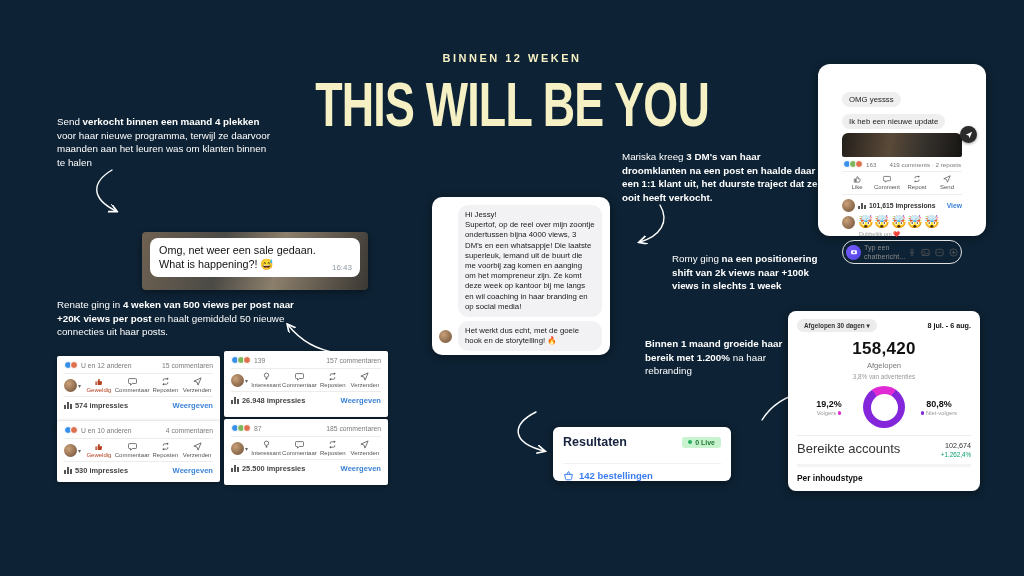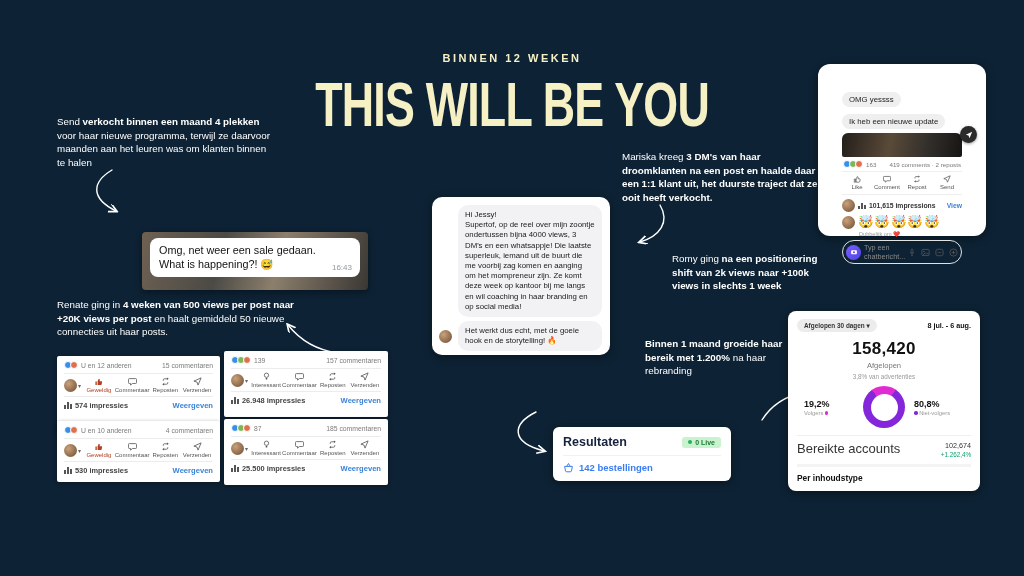--- a/index.html
+++ b/index.html
@@ -43,21 +43,21 @@
   .viewlink{font-size:7.6px;font-weight:bold;color:#3b82d8;cursor:pointer;}
   
   .dm{position:absolute;background:#fff;border-radius:10px;padding:8px 8px 8px 8px;box-sizing:border-box;
       box-shadow:0 2px 8px rgba(0,0,0,.4);}
   .dm-bubble{background:#f2f2f4;border-radius:10px;padding:5px 7px;font-size:7.8px;line-height:1.31;color:#1a1a1a;
              margin-left:18px;white-space:pre-line;margin-bottom:4px;}
   .dm-ava{position:absolute;left:7px;bottom:12px;width:13px;height:13px;}
   
   .res{position:absolute;background:#fff;border-radius:6px;padding:8px 10px 7px;box-sizing:border-box;
        box-shadow:0 2px 8px rgba(0,0,0,.4);}
-  .res-row1{display:flex;justify-content:space-between;align-items:center;padding-bottom:6px;border-bottom:1px solid #f1f1f1;}
+  .res-row1{display:flex;justify-content:space-between;align-items:center;padding-bottom:14px;border-bottom:1px solid #f1f1f1;}
   .res-title{font-size:12.5px;font-weight:800;color:#16233f;}
   .res-badge{display:flex;align-items:center;gap:3px;background:#c9f3cf;color:#1d7a36;font-size:7px;font-weight:bold;
              border-radius:3px;padding:2px 6px;}
   .res-dot{width:4px;height:4px;border-radius:50%;background:#27ae60;display:inline-block;}
   .res-row2{display:flex;gap:5px;margin-top:6px;color:#3b7df0;font-size:9.5px;font-weight:bold;}
   
   .chat{position:absolute;background:#fff;border-radius:12px;padding:24px;box-sizing:border-box;
         box-shadow:0 2px 8px rgba(0,0,0,.4);}
   .ig-bubble{display:inline-block;background:#efefef;border-radius:10px;padding:3px 7px;font-size:7.8px;color:#222;margin-bottom:3px;}
   .ig-photo{height:24px;border-radius:6px 6px 2px 2px;background:linear-gradient(100deg,#241f1b,#5a4a38 40%,#33302c 70%,#171513);margin-top:1px;}
@@ -82,21 +82,21 @@
   .pill{background:#ececec;border-radius:10px;padding:2.5px 7px;font-size:6.4px;font-weight:bold;color:#333;cursor:pointer;}
   .st-range{font-size:7.2px;font-weight:bold;color:#111;}
   .st-center{text-align:center;margin-top:7px;}
   .st-big{font-size:17px;font-weight:bold;color:#111;letter-spacing:.3px;}
   .st-sub{font-size:7.6px;color:#777;margin-top:2px;}
   .st-ads{font-size:6.3px;color:#999;margin-top:3px;}
   .donut-row{display:flex;align-items:center;justify-content:center;gap:9px;margin-top:6px;}
   .donut{width:42px;height:42px;border-radius:50%;background:conic-gradient(from -35deg,#e02bd4 0 19.2%,#8426d9 19.2% 100%);
          display:flex;align-items:center;justify-content:center;}
   .donut-hole{width:27px;height:27px;border-radius:50%;background:#fff;}
-  .dlab{text-align:left;width:50px;}
+  .dlab{text-align:center;width:50px;}
   .dpct{font-size:9px;font-weight:bold;color:#111;}
   .dsub{font-size:5.8px;color:#999;margin-top:1px;}
   .dot{display:inline-block;width:3.5px;height:3.5px;border-radius:50%;vertical-align:middle;}
   .dot-pink{background:#e02bd4;}.dot-purple{background:#8426d9;}
   .st-div{border-top:1px solid #eee;margin-top:7px;}
   .st-reach{display:flex;justify-content:space-between;align-items:flex-start;padding:5px 0 4px;}
   .st-reach-l{font-size:13px;color:#333;}
   .st-reach-r{text-align:right;}
   .st-reach-v{font-size:7.2px;color:#333;}
   .st-reach-d{font-size:6.3px;color:#0aa06e;margin-top:1px;}

